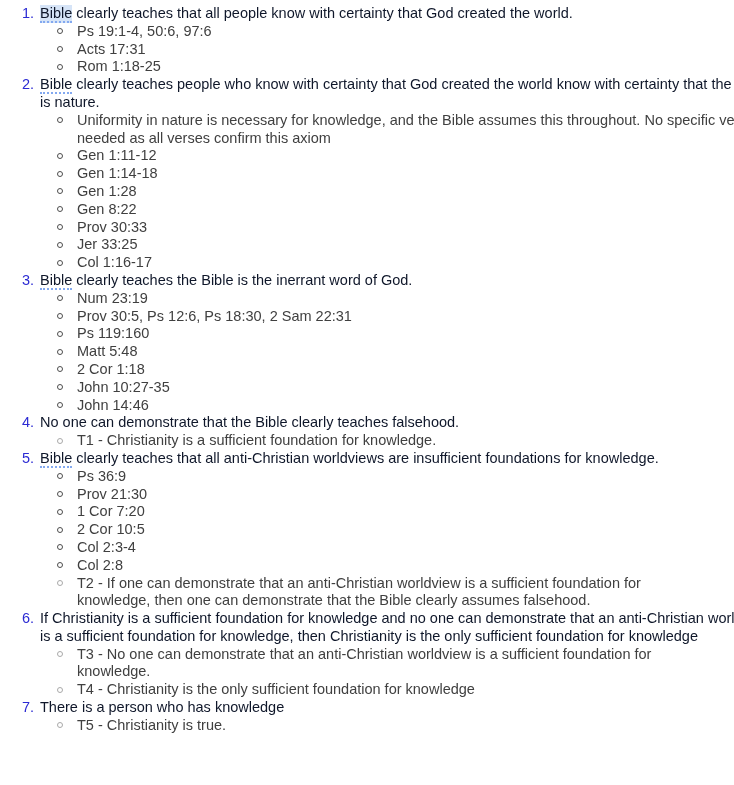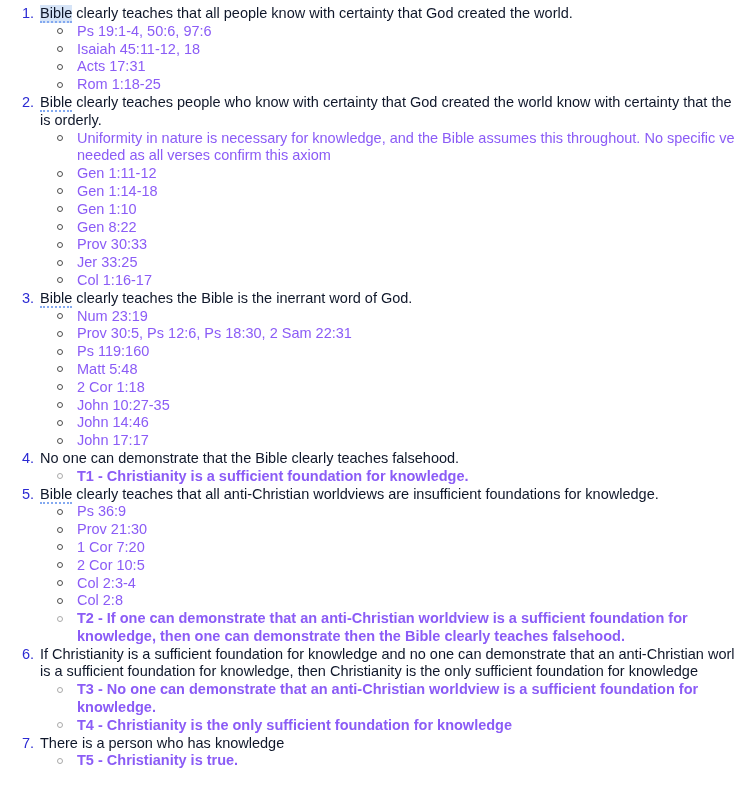--- a/index.html
+++ b/index.html
@@ -50,25 +50,25 @@
     border: 1.2px solid #4d4d4d;
     border-radius: 50%;
     margin-top: 5.5px;
     margin-right: 14px;
     box-sizing: border-box;
   }
   .bullet.light {
     border-color: #a9a9a9;
   }
   .sub-line {
-    color: #8b5cf6;
+    color: #404040;
     white-space: nowrap;
   }
   .sub-line.bold {
-    font-weight: 700;
+    font-weight: 400;
   }
   .sc {
     border-bottom: 2px dotted #83a9f0;
   }
   .sc.hl {
     background: #d6e4f7;
   }
 </style>
 </head>
 <body>
@@ -81,42 +81,36 @@
           <div class="main-line"><span class="sc hl">Bible</span><span> clearly teaches that all people know with certainty that God created the world.</span></div>
           <div class="sub">
             <span class="bullet"></span>
             <div>
               <div class="sub-line">Ps 19:1-4, 50:6, 97:6</div>
             </div>
           </div>
           <div class="sub">
             <span class="bullet"></span>
             <div>
-              <div class="sub-line">Isaiah 45:11-12, 18</div>
-            </div>
-          </div>
-          <div class="sub">
-            <span class="bullet"></span>
-            <div>
               <div class="sub-line">Acts 17:31</div>
             </div>
           </div>
           <div class="sub">
             <span class="bullet"></span>
             <div>
               <div class="sub-line">Rom 1:18-25</div>
             </div>
           </div>
         </div>
       </div>
       <div class="item">
         <span class="num">2.</span>
         <div class="textcol">
           <div class="main-line"><span class="sc">Bible</span><span> clearly teaches people who know with certainty that God created the world know with certainty that the world</span></div>
-          <div class="main-line">is orderly.</div>
+          <div class="main-line">is nature.</div>
           <div class="sub">
             <span class="bullet"></span>
             <div>
               <div class="sub-line">Uniformity in nature is necessary for knowledge, and the Bible assumes this throughout. No specific verse</div>
               <div class="sub-line">needed as all verses confirm this axiom</div>
             </div>
           </div>
           <div class="sub">
             <span class="bullet"></span>
             <div>
@@ -125,21 +119,21 @@
           </div>
           <div class="sub">
             <span class="bullet"></span>
             <div>
               <div class="sub-line">Gen 1:14-18</div>
             </div>
           </div>
           <div class="sub">
             <span class="bullet"></span>
             <div>
-              <div class="sub-line">Gen 1:10</div>
+              <div class="sub-line">Gen 1:28</div>
             </div>
           </div>
           <div class="sub">
             <span class="bullet"></span>
             <div>
               <div class="sub-line">Gen 8:22</div>
             </div>
           </div>
           <div class="sub">
             <span class="bullet"></span>
@@ -200,26 +194,20 @@
             <div>
               <div class="sub-line">John 10:27-35</div>
             </div>
           </div>
           <div class="sub">
             <span class="bullet"></span>
             <div>
               <div class="sub-line">John 14:46</div>
             </div>
           </div>
-          <div class="sub">
-            <span class="bullet"></span>
-            <div>
-              <div class="sub-line">John 17:17</div>
-            </div>
-          </div>
         </div>
       </div>
       <div class="item">
         <span class="num">4.</span>
         <div class="textcol">
           <div class="main-line">No one can demonstrate that the Bible clearly teaches falsehood.</div>
           <div class="sub">
             <span class="bullet light"></span>
             <div>
               <div class="sub-line bold">T1 - Christianity is a sufficient foundation for knowledge.</div>
@@ -264,21 +252,21 @@
           <div class="sub">
             <span class="bullet"></span>
             <div>
               <div class="sub-line">Col 2:8</div>
             </div>
           </div>
           <div class="sub">
             <span class="bullet light"></span>
             <div>
               <div class="sub-line bold">T2 - If one can demonstrate that an anti-Christian worldview is a sufficient foundation for</div>
-              <div class="sub-line bold">knowledge, then one can demonstrate then the Bible clearly teaches falsehood.</div>
+              <div class="sub-line bold">knowledge, then one can demonstrate that the Bible clearly assumes falsehood.</div>
             </div>
           </div>
         </div>
       </div>
       <div class="item">
         <span class="num">6.</span>
         <div class="textcol">
           <div class="main-line">If Christianity is a sufficient foundation for knowledge and no one can demonstrate that an anti-Christian worldview</div>
           <div class="main-line">is a sufficient foundation for knowledge, then Christianity is the only sufficient foundation for knowledge</div>
           <div class="sub">

